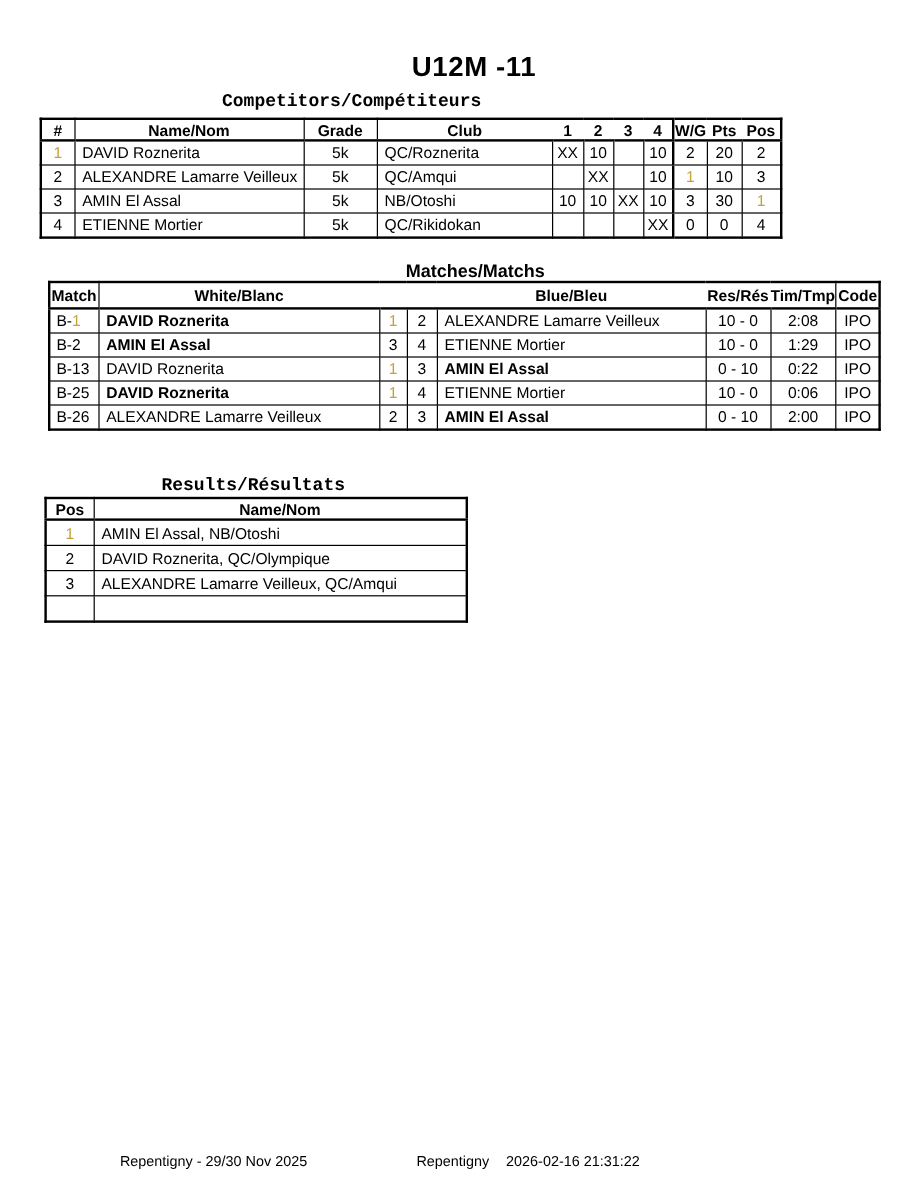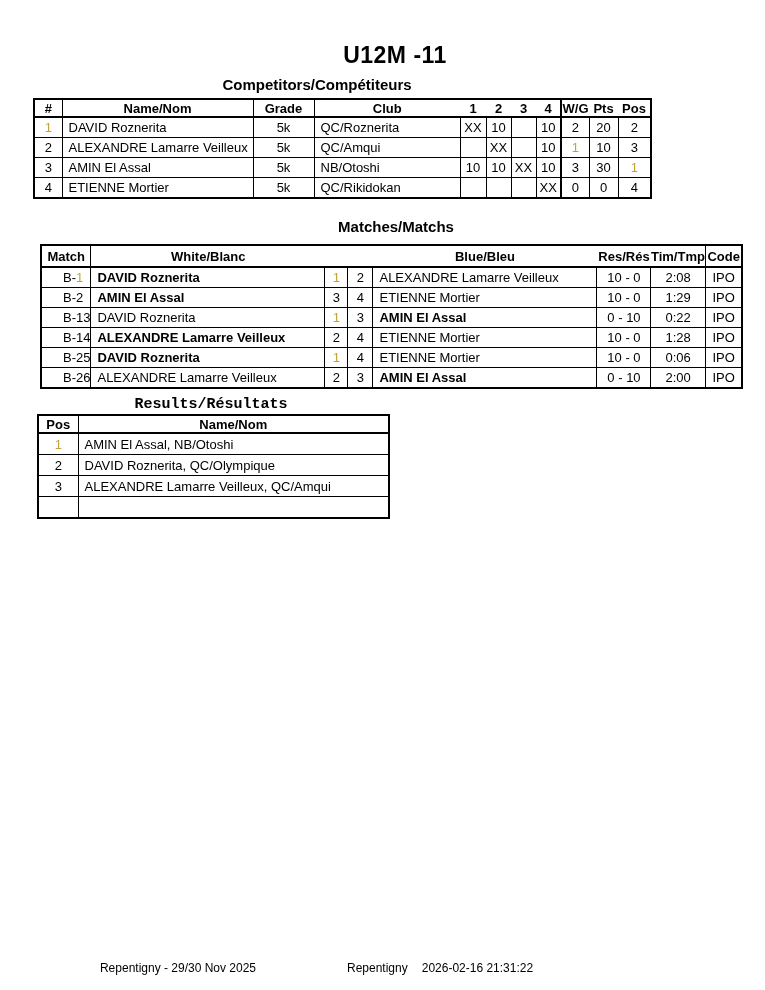--- a/index.html
+++ b/index.html
@@ -40,40 +40,40 @@
 
   
   .nv  { border-left:none; border-right:none; }
   .nr  { border-right:none; }
   .nl  { border-left:none; }
 
   
   .tl  { border-left:2px solid #000 !important; }
 
   .left  { text-align:left; padding-left:6px; }
-  .leftM { text-align:left; padding-left:21px; }
+  .leftM { text-align:left; padding-left:5px; }
 
   .gold { color:#C3A23C; }
   .bold { font-weight:bold; }
 
   #competitors-table td { height:19px; }
   #competitors-table th { height:16px; }
   #matches-table td { height:19px; }
   #matches-table th { height:20px; }
   #results-table td { height:20px; }
   #results-table th { height:16px; }
 
   .footer-text { font-size:12px; font-weight:normal; }
 </style>
 </head>
 <body>
 
 <div class="abs page-title" style="left:295px; top:42px; width:200px;">U12M -11</div>
 
-<div class="abs sec-title" style="left:217px; top:76px; width:200px;">Competitors/Compétiteurs</div>
+<div class="abs sec-title" style="left:185px; top:76px; width:200px;font-family:Liberation Mono, monospace;">Competitors/Compétiteurs</div>
 
 <table id="competitors-table" style="left:33px; top:98px;">
   <colgroup>
     <col style="width:28px">
       <col style="width:191px">
       <col style="width:61px">
       <col style="width:146px">
     <col style="width:26px">
       <col style="width:25px">
       <col style="width:25px">
@@ -148,21 +148,21 @@
         <td>XX</td>
         <td class="tl">0</td>
         <td>0</td>
         <td>4</td>
       </tr>
     </tbody>
 </table>
 
 <div class="abs sec-title" style="left:296px; top:218px; width:200px;">Matches/Matchs</div>
 
-<table id="matches-table" style="left:40px; top:244px;border-radius:21px;">
+<table id="matches-table" style="left:40px; top:234px;border-radius:21px;">
   <colgroup>
     <col style="width:41px">
       <col style="width:234px">
       <col style="width:23px">
       <col style="width:25px">
     <col style="width:224px">
       <col style="width:54px">
       <col style="width:54px">
       <col style="width:37px">
   </colgroup>
@@ -203,30 +203,20 @@
         <td class="leftM">B-13</td>
         <td class="left">DAVID Roznerita</td>
         <td><span class="gold">1</span></td>
         <td>3</td>
         <td class="left bold">AMIN El Assal</td>
         <td>0 - 10</td>
         <td>0:22</td>
         <td>IPO</td>
       </tr>
       <tr>
-        <td class="leftM">B-14</td>
-        <td class="left bold">ALEXANDRE Lamarre Veilleux</td>
-        <td>2</td>
-        <td>4</td>
-        <td class="left">ETIENNE Mortier</td>
-        <td>10 - 0</td>
-        <td>1:28</td>
-        <td>IPO</td>
-      </tr>
-      <tr>
         <td class="leftM">B-25</td>
         <td class="left bold">DAVID Roznerita</td>
         <td><span class="gold">1</span></td>
         <td>4</td>
         <td class="left">ETIENNE Mortier</td>
         <td>10 - 0</td>
         <td>0:06</td>
         <td>IPO</td>
       </tr>
       <tr>

